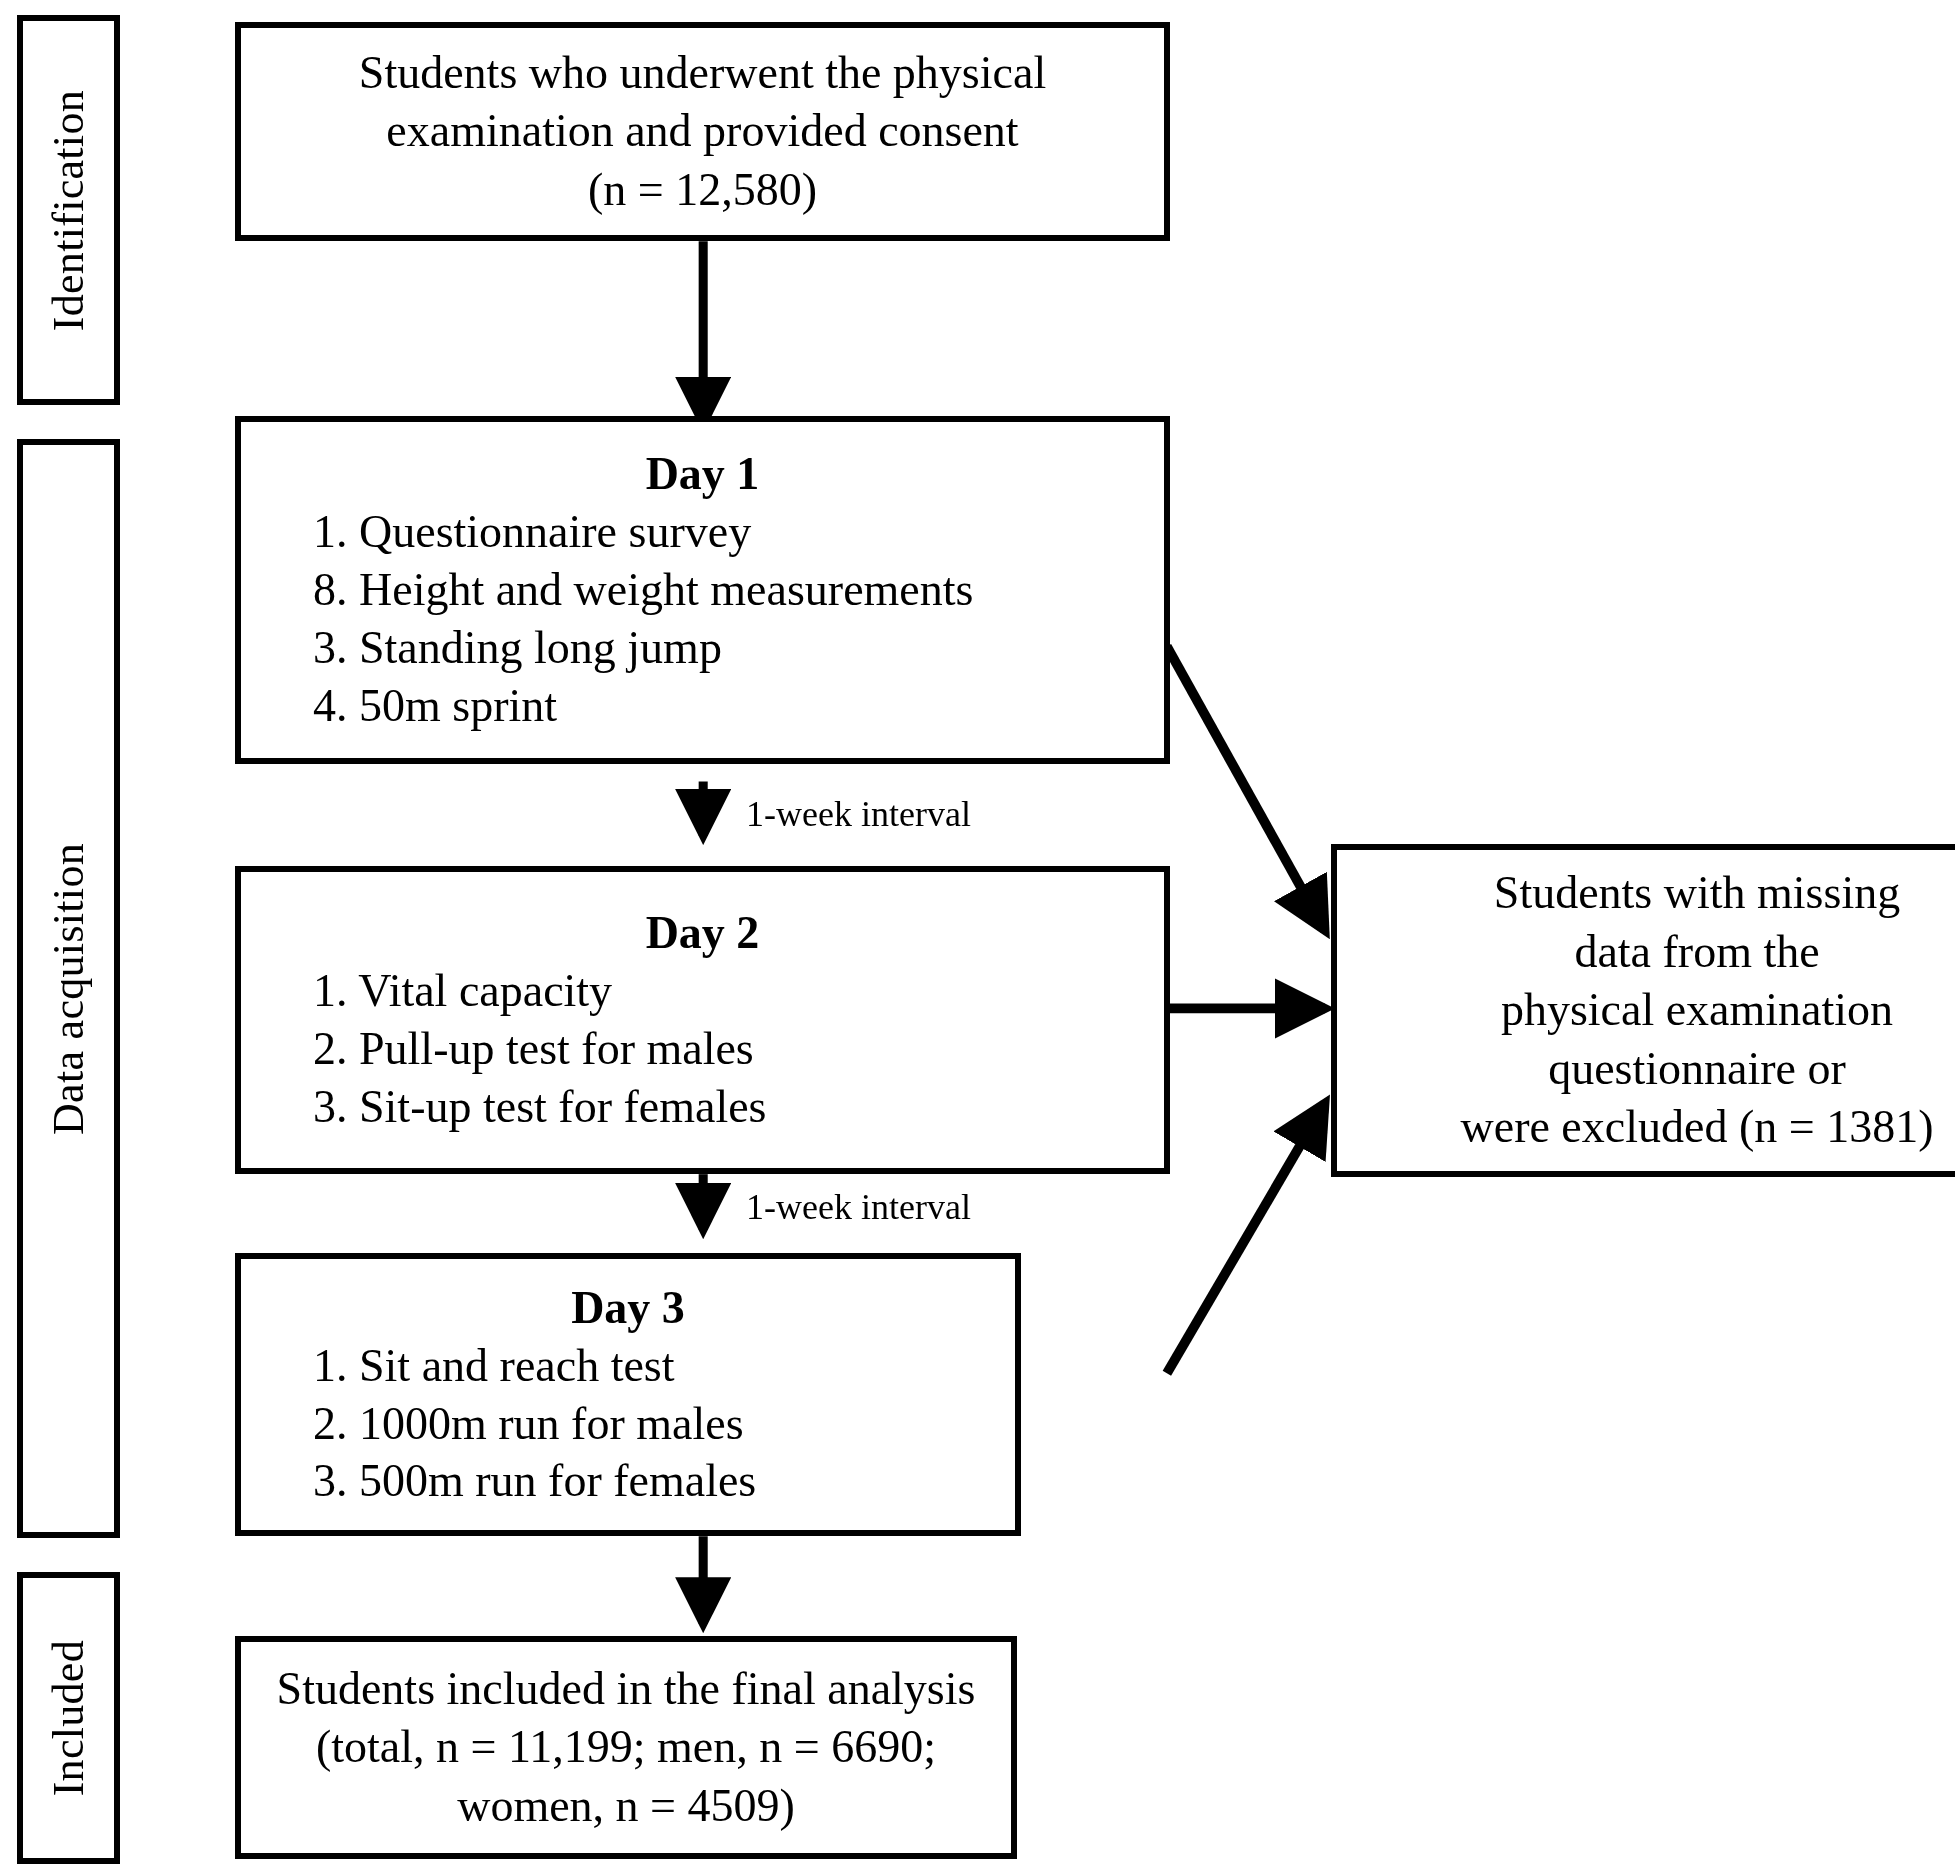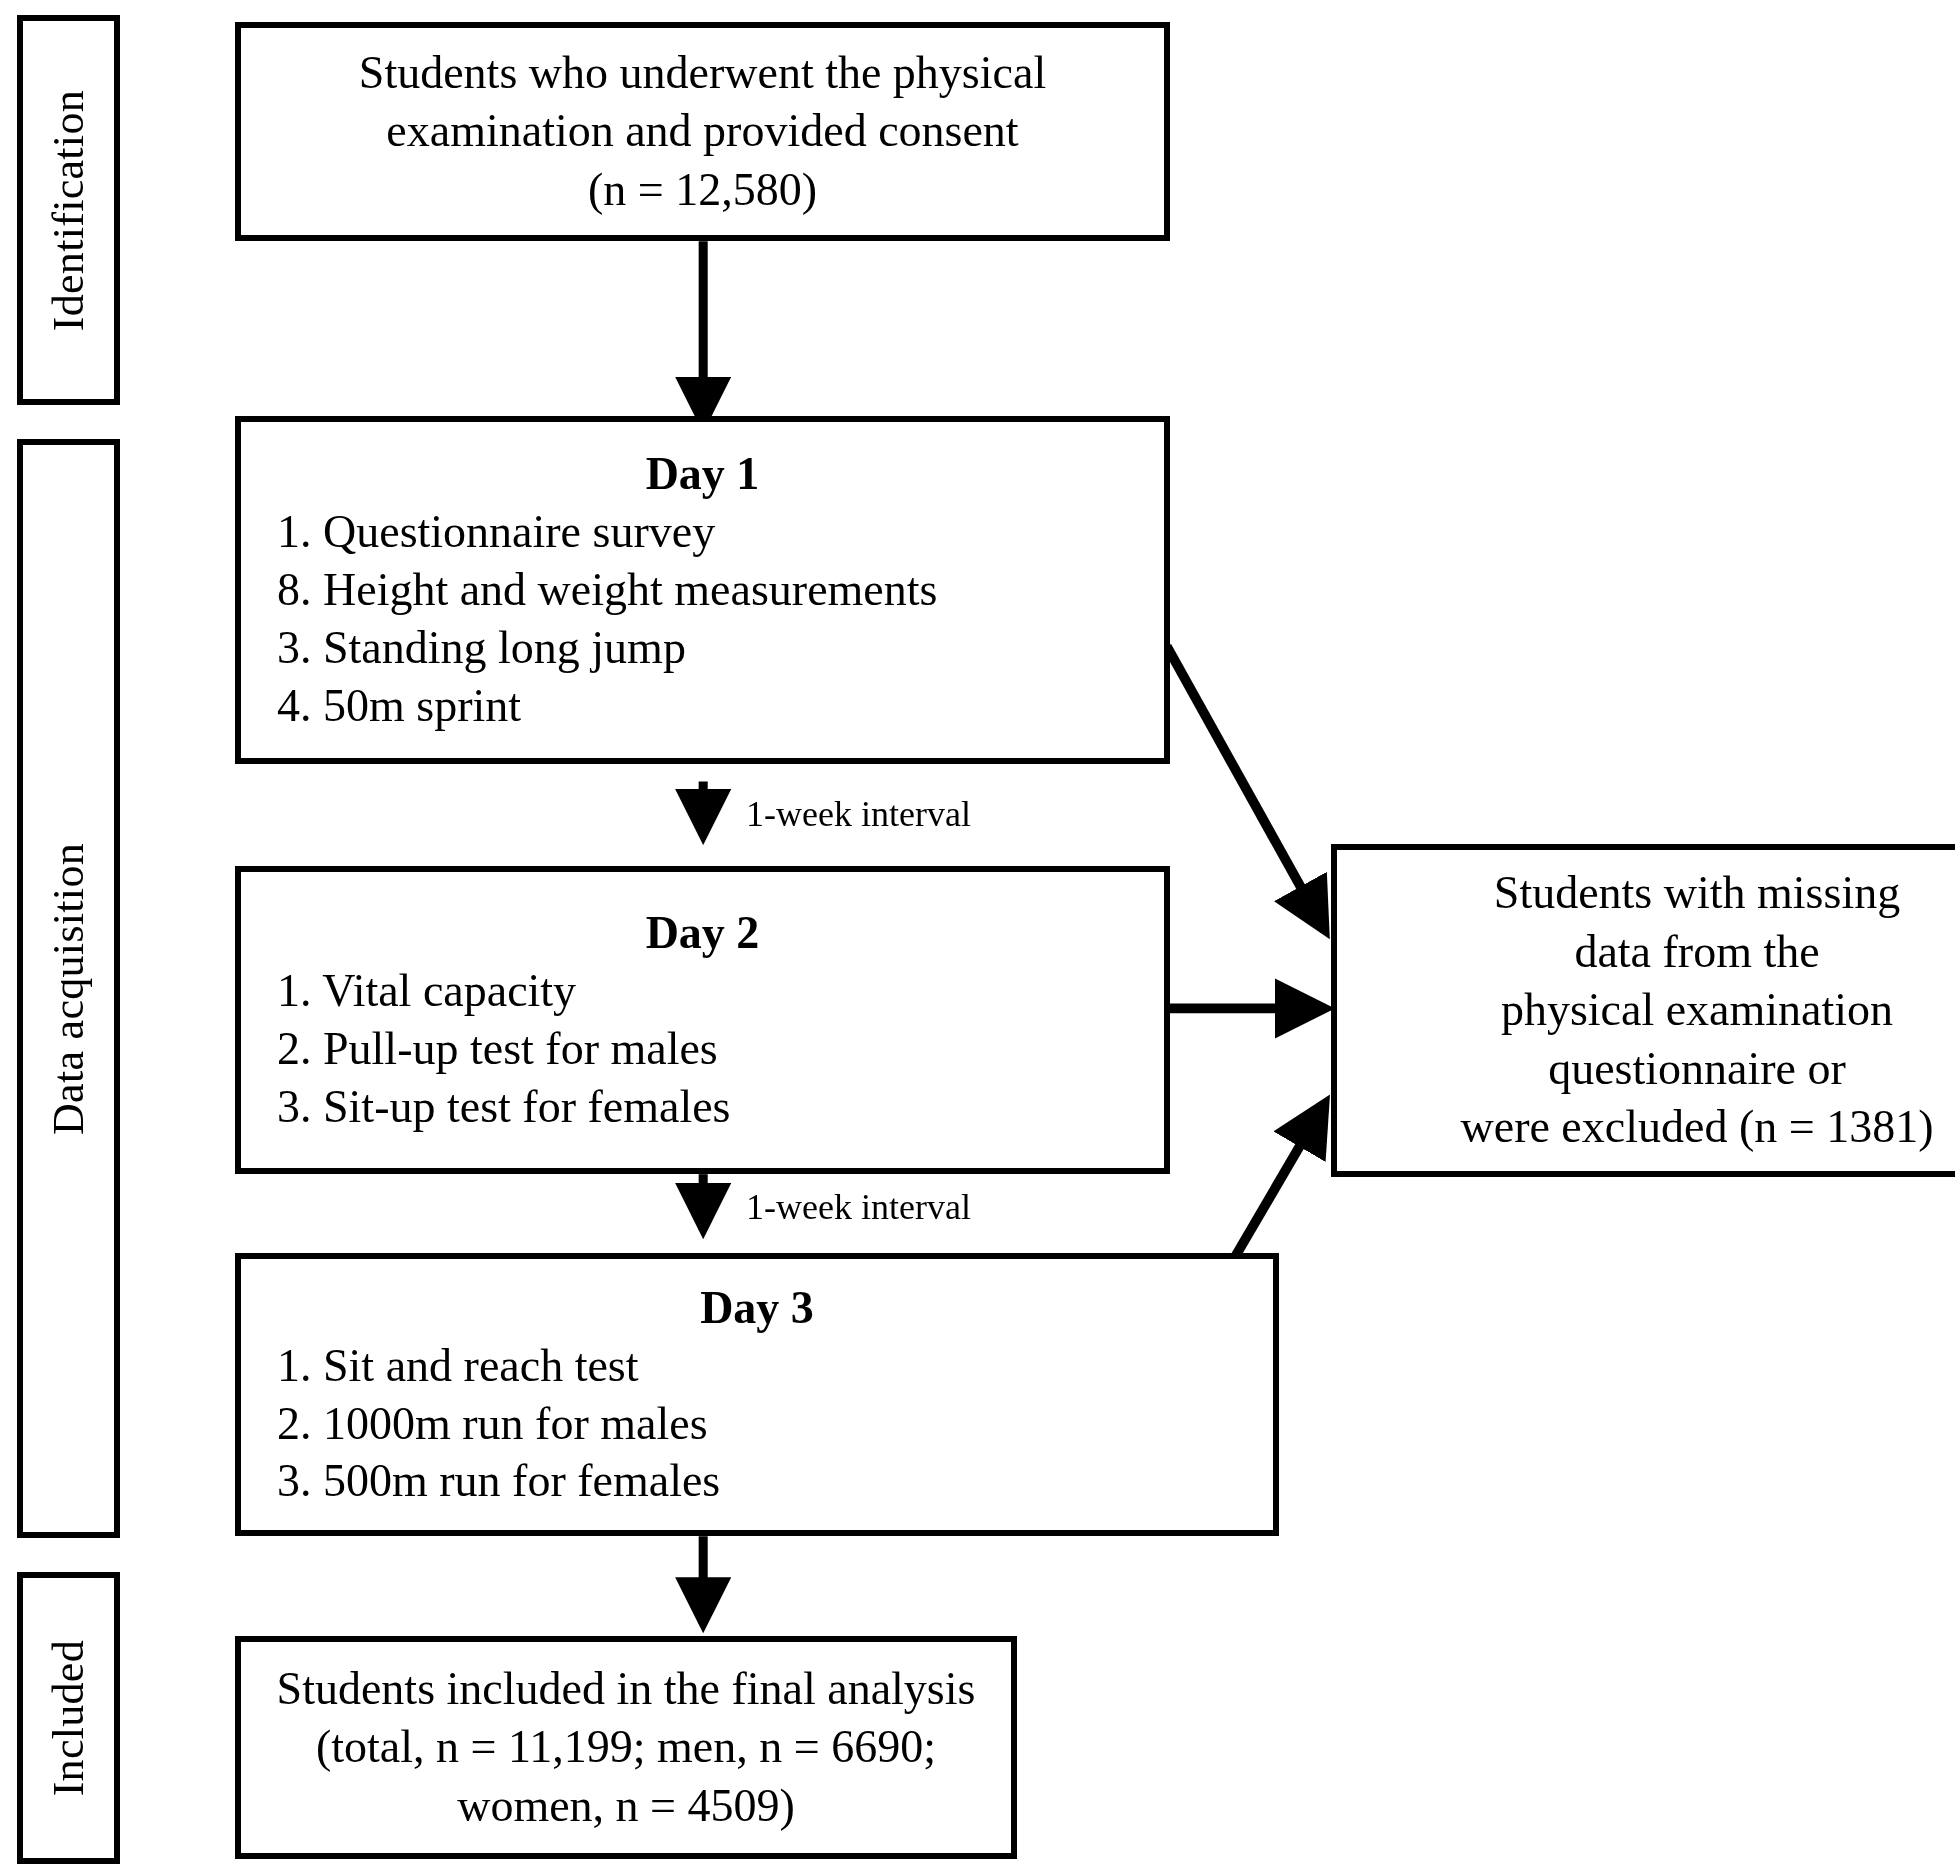--- a/index.html
+++ b/index.html
@@ -72,20 +72,21 @@
     font-size: 46px;
     font-weight: bold;
     line-height: 1.26;
     width: 100%;
     text-align: center;
   }
   .item-list {
     padding-left: 36px;
     box-sizing: border-box;
     width: 100%;
+    margin-left: 36px;
   }
 
   
   .edge-label {
     position: absolute;
     font-size: 36px;
     line-height: 1;
     white-space: nowrap;
   }
 
@@ -160,21 +161,21 @@
     <div class="day-title">Day 2</div>
     <div class="item-list">
       <div class="line">1. Vital capacity</div>
       <div class="line">2. Pull-up test for males</div>
       <div class="line">3. Sit-up test for females</div>
     </div>
   </div>
 
   <div class="edge-label" style="left:746px; top:1189px;">1-week interval</div>
 
-  <div class="flow-box box-left" style="left:235px; top:1253px; width:1044px; height:283px;">
+  <div class="flow-box box-left" style="left:235px; top:1253px; width:786px; height:283px;">
     <div class="day-title">Day 3</div>
     <div class="item-list">
       <div class="line">1. Sit and reach test</div>
       <div class="line">2. 1000m run for males</div>
       <div class="line">3. 500m run for females</div>
     </div>
   </div>
 
   <div class="flow-box box-center" style="left:1331px; top:844px; width:732px; height:333px;">
     <div class="line-wrapsafe">Students with missing</div>

